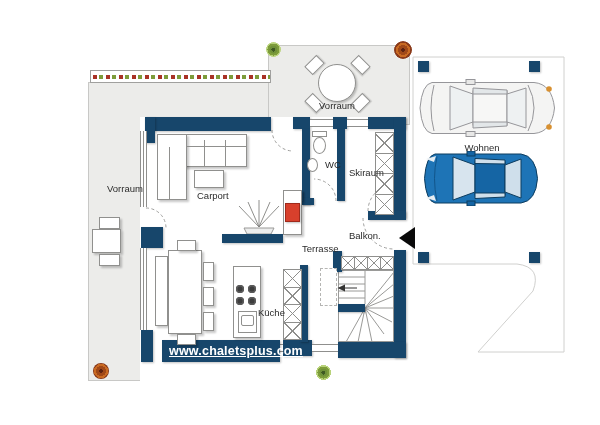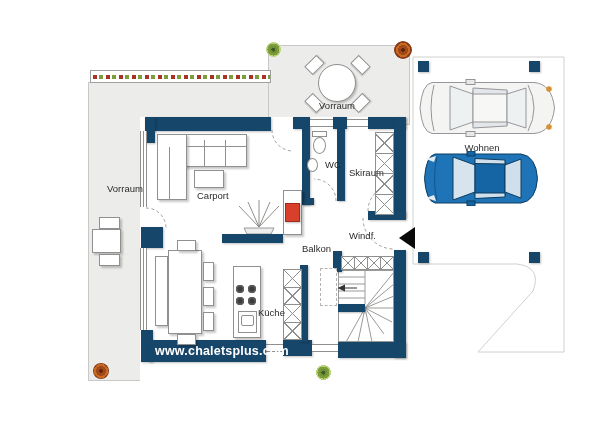--- a/index.html
+++ b/index.html
@@ -115,21 +115,21 @@
   <div class="wall" style="left:338px;top:304px;width:27px;height:8px;"></div>
   <div class="wall" style="left:294px;top:191px;width:9px;height:10px;"></div>
 
   <div class="winh" style="left:310px;top:119px;width:23px;"></div>
   <div class="winh" style="left:347px;top:119px;width:21px;"></div>
   <div class="winh" style="left:263px;top:344px;width:20px;"></div>
   <div class="winh" style="left:312px;top:344px;width:26px;"></div>
   <div class="winv" style="left:140px;top:131px;height:76px;"></div>
   <div class="winv" style="left:140px;top:248px;height:82px;"></div>
 
-  <div class="wall wwwbar" style="left:148px;top:340px;width:118px;height:22px;">
+  <div class="wall wwwbar" style="left:162px;top:340px;width:118px;height:22px;text-decoration:underline;">
     <span>www.chaletsplus.com</span>
   </div>
 
   <div class="xcol" style="left:375px;top:133px;width:19px;height:82px;">
     <div class="xcell"></div>
     <div class="xcell"></div>
     <div class="xcell"></div>
     <div class="xcell"></div>
   </div>
   <div class="xcol" style="left:283px;top:270px;width:19px;height:70px;">
@@ -226,18 +226,18 @@
     </g>
     <polygon points="5,8 15,5 13,11" fill="#e6edf2"></polygon>
     <polygon points="5,47 15,50 13,44" fill="#e6edf2"></polygon>
   </svg>
 
   <div class="label" style="left:107px;top:183px;">Vorraum</div>
   <div class="label center" style="left:300px;top:100px;width:74px;">Vorraum</div>
   <div class="label" style="left:197px;top:190px;">Carport</div>
   <div class="label" style="left:317px;top:159px;padding-left:8px;">WC</div>
   <div class="label" style="left:349px;top:167px;">Skiraum</div>
-  <div class="label" style="left:302px;top:243px;">Balkon</div>
-  <div class="label" style="left:349px;top:230px;">Windf.</div>
+  <div class="label" style="left:302px;top:243px;">Terrasse</div>
+  <div class="label" style="left:349px;top:230px;">Balkon.</div>
   <div class="label" style="left:258px;top:307px;">Küche</div>
   <div class="label center" style="left:450px;top:142px;width:64px;">Wohnen</div>
 
 </div>
 
 </body></html>

